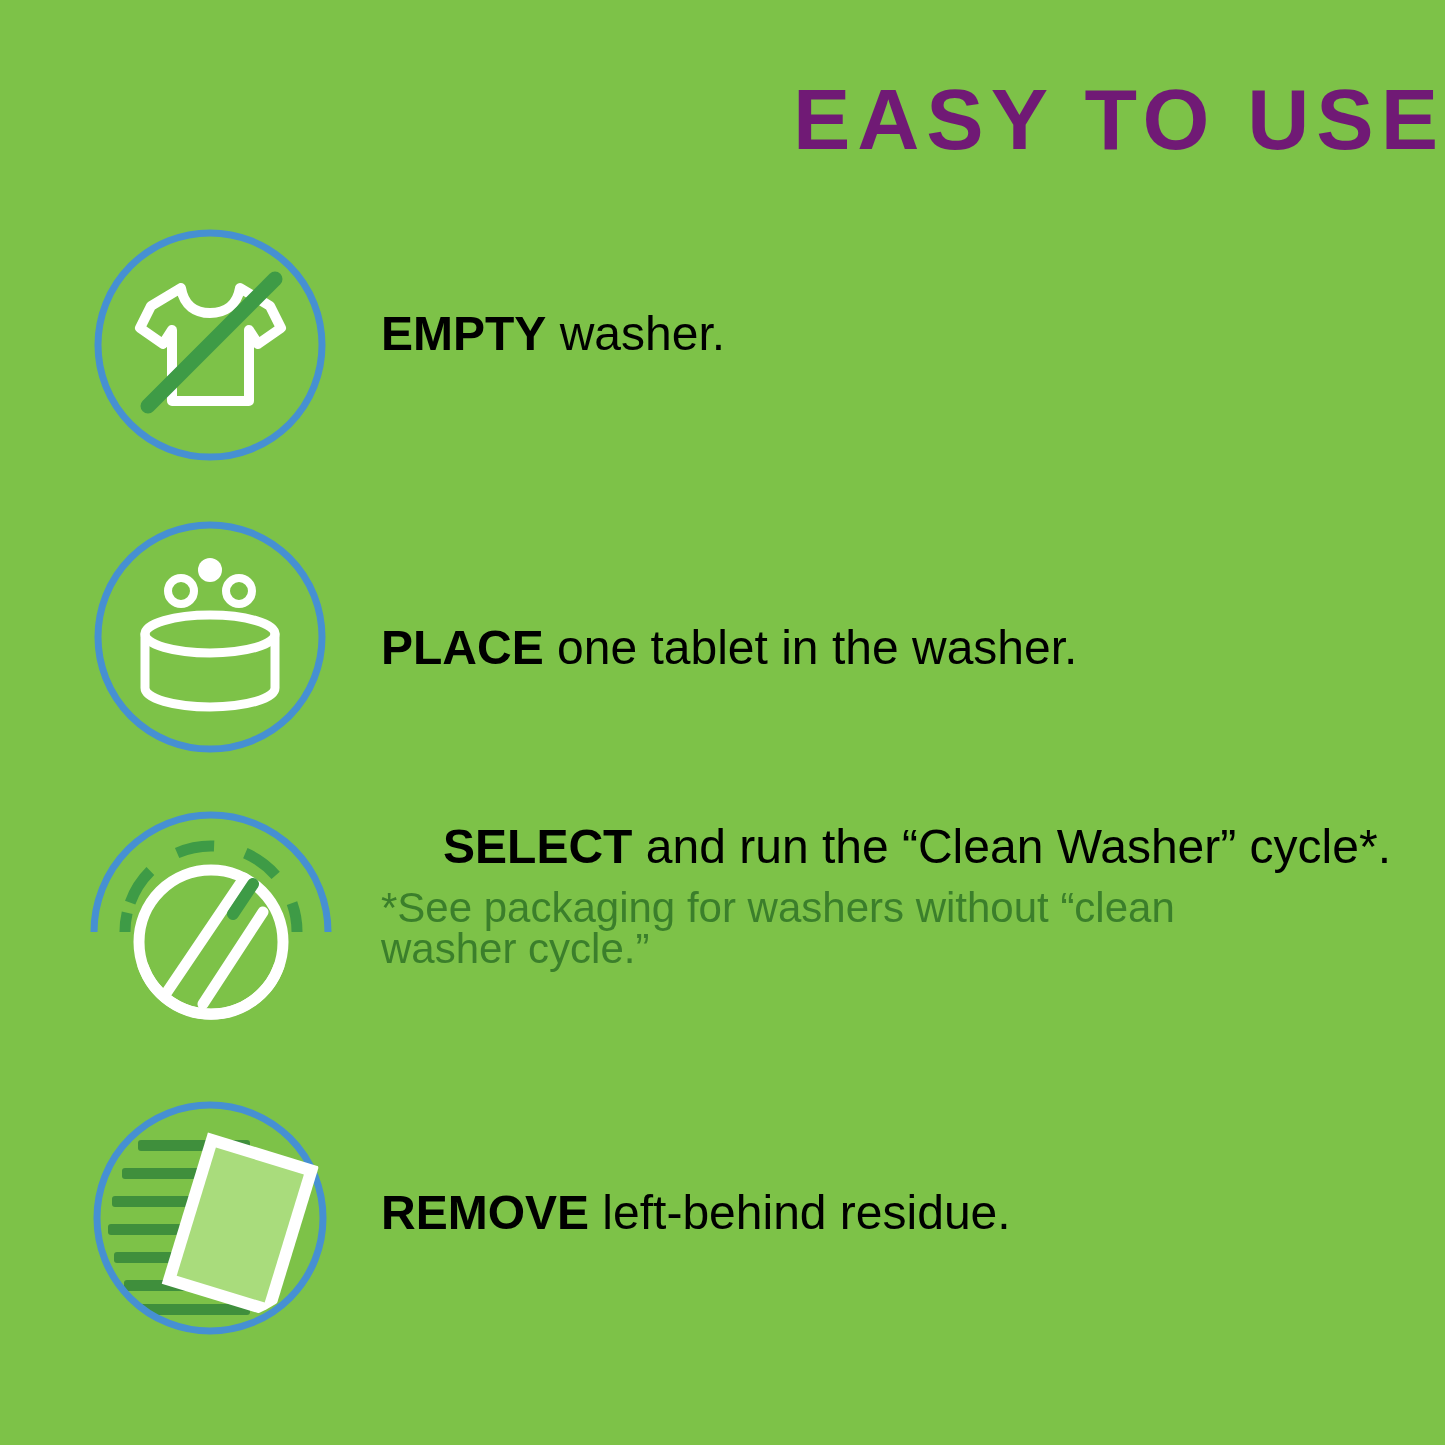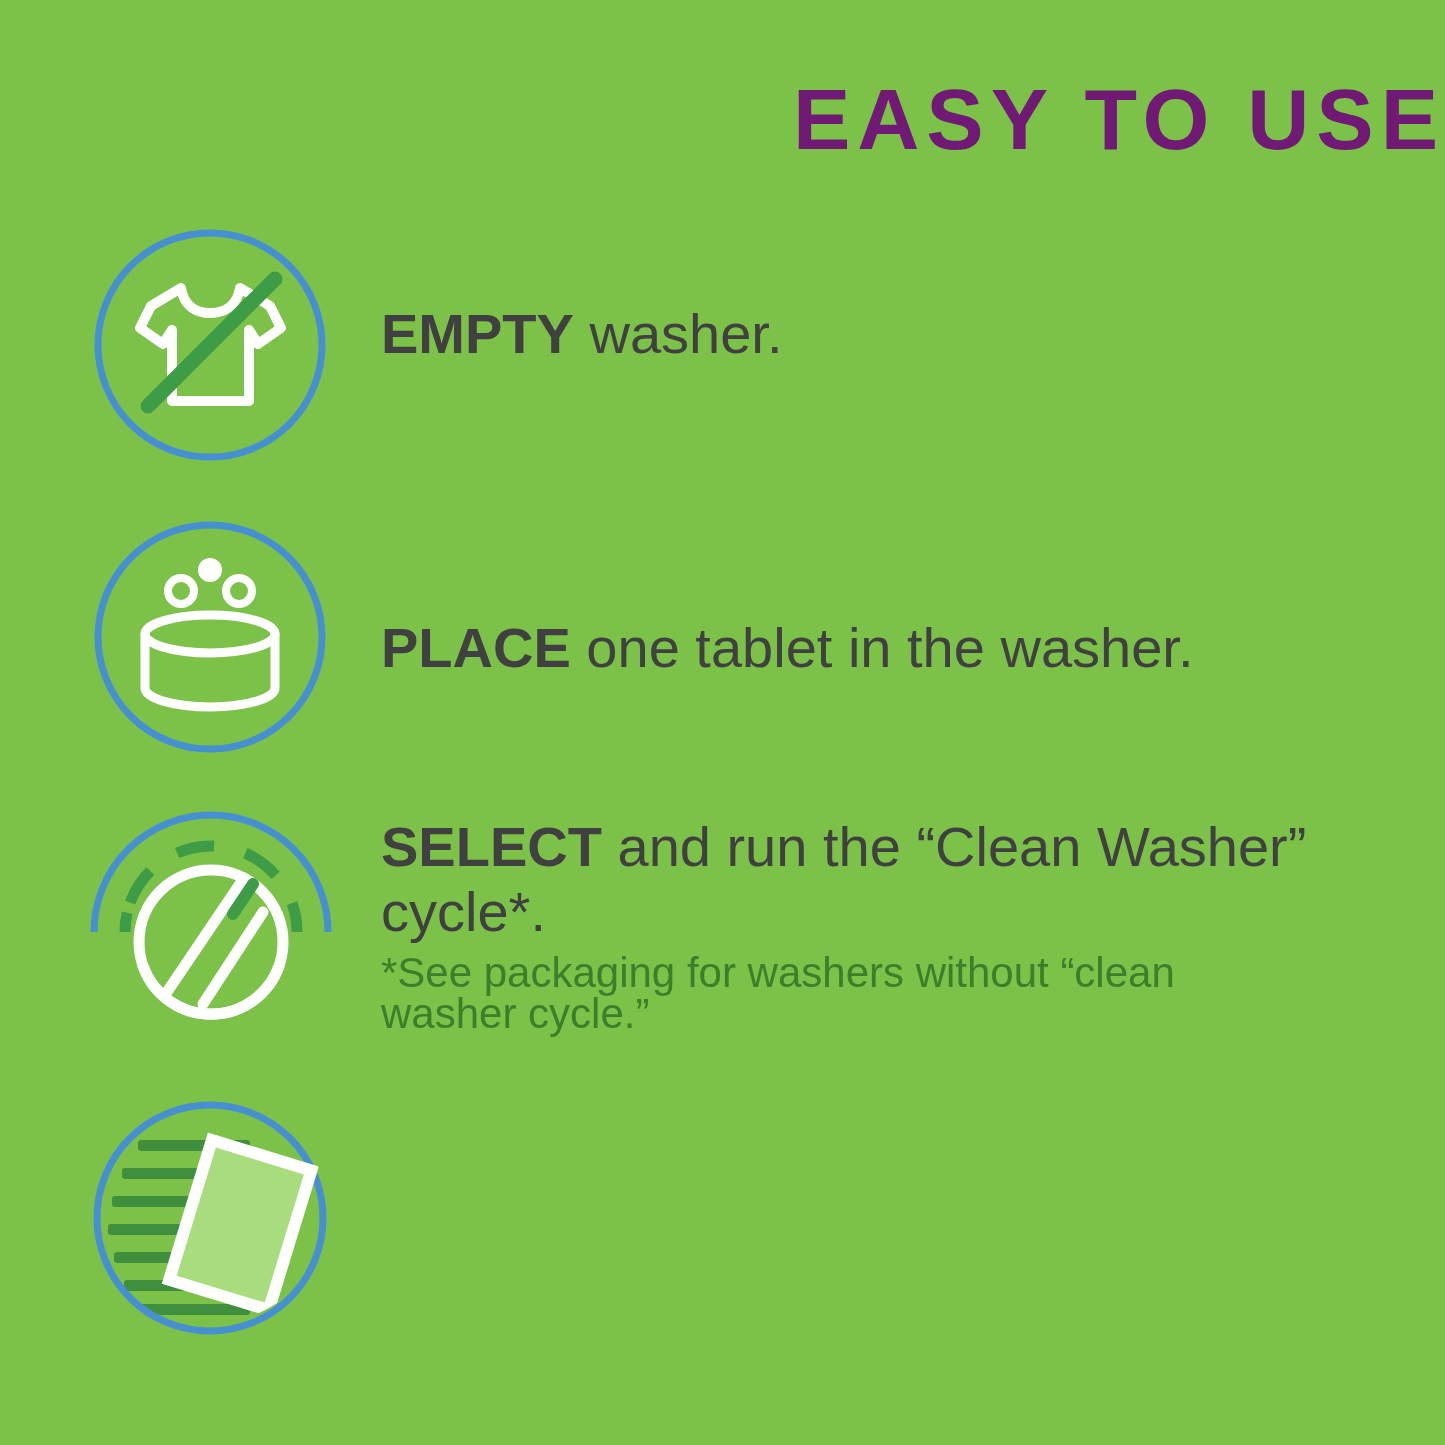--- a/index.html
+++ b/index.html
@@ -62,27 +62,27 @@
     position: absolute;
     left: 381px;
     width: 1010px;
   }
   #step-0 .text-col { top: 75px; }
   #step-1 .text-col { top: 75px; margin-top: 22px; }
   #step-2 .text-col { top: 6px; }
   #step-3 .text-col { top: 82px; }
 
   .line {
-    color: #404040;
-    font-size: 56px;
+    color: #000000;
+    font-size: 48px;
     line-height: 65px;
     font-weight: 400;
     white-space: nowrap;
   }
-  #step-2 .line { white-space: normal; }
+  #step-2 .line { white-space: normal; text-align: right; }
   .lead {
     font-weight: 700;
   }
   .footnote {
     color: #3B7F2B;
     font-size: 42px;
     line-height: 41px;
     font-weight: 400;
     margin-top: 8px;
     width: 880px;
@@ -171,15 +171,18 @@
           <rect x="34" y="182" width="120" height="11" rx="3" fill="#3F8F3C"></rect>
           <rect x="48" y="206" width="112" height="11" rx="3" fill="#3F8F3C"></rect>
         </g>
         <circle cx="120" cy="120" r="113" fill="none" stroke="#4690D2" stroke-width="7"></circle>
         <g transform="rotate(17 150 128)" clip-path="url(#circ4)">
           <rect x="92" y="48" width="116" height="158" fill="#FFFFFF"></rect>
           <rect x="104" y="60" width="92" height="134" fill="#A9DC7C"></rect>
         </g>
       </svg>
     </div>
+    <div class="text-col">
+      <div class="line"><span class="lead">REMOVE</span><span> left-behind residue.</span></div>
+    </div>
   </div>
 
 </div>
 
 </body></html>

